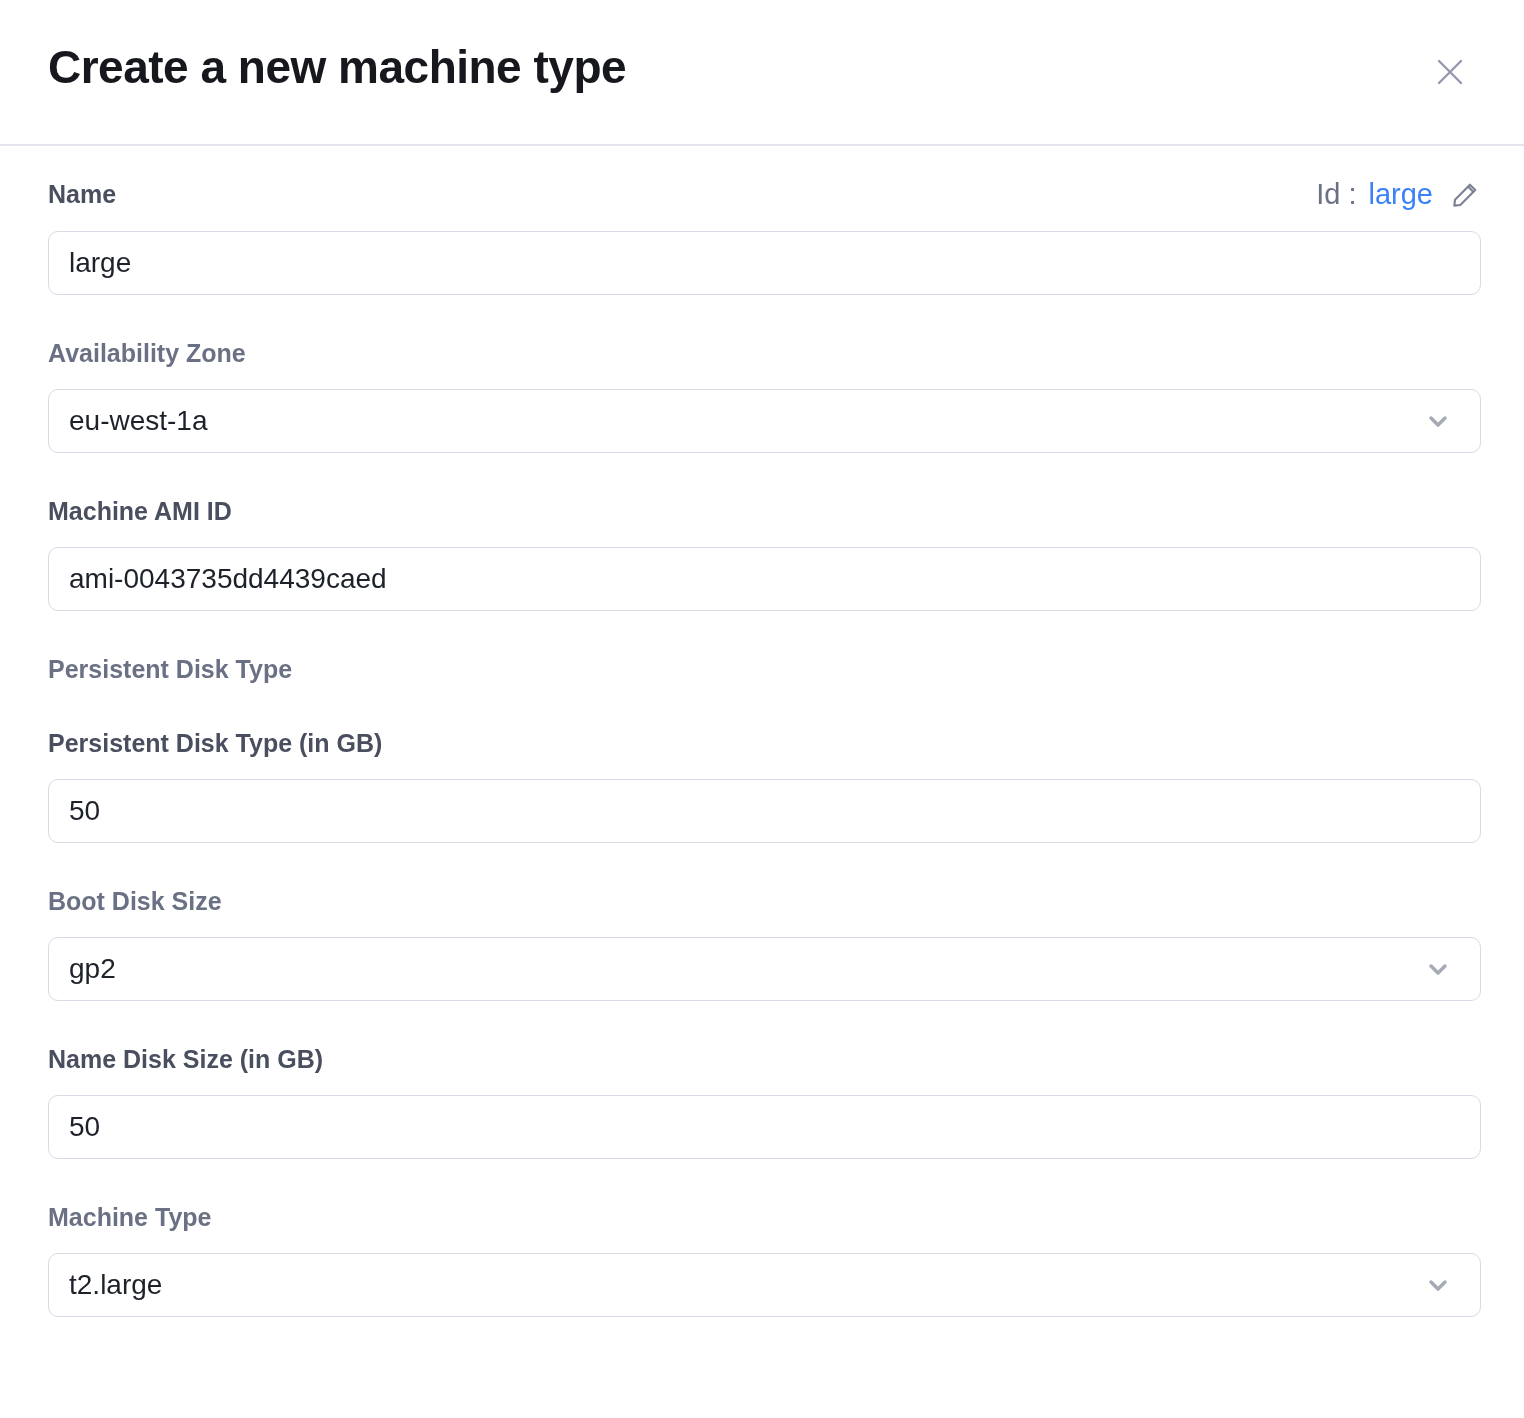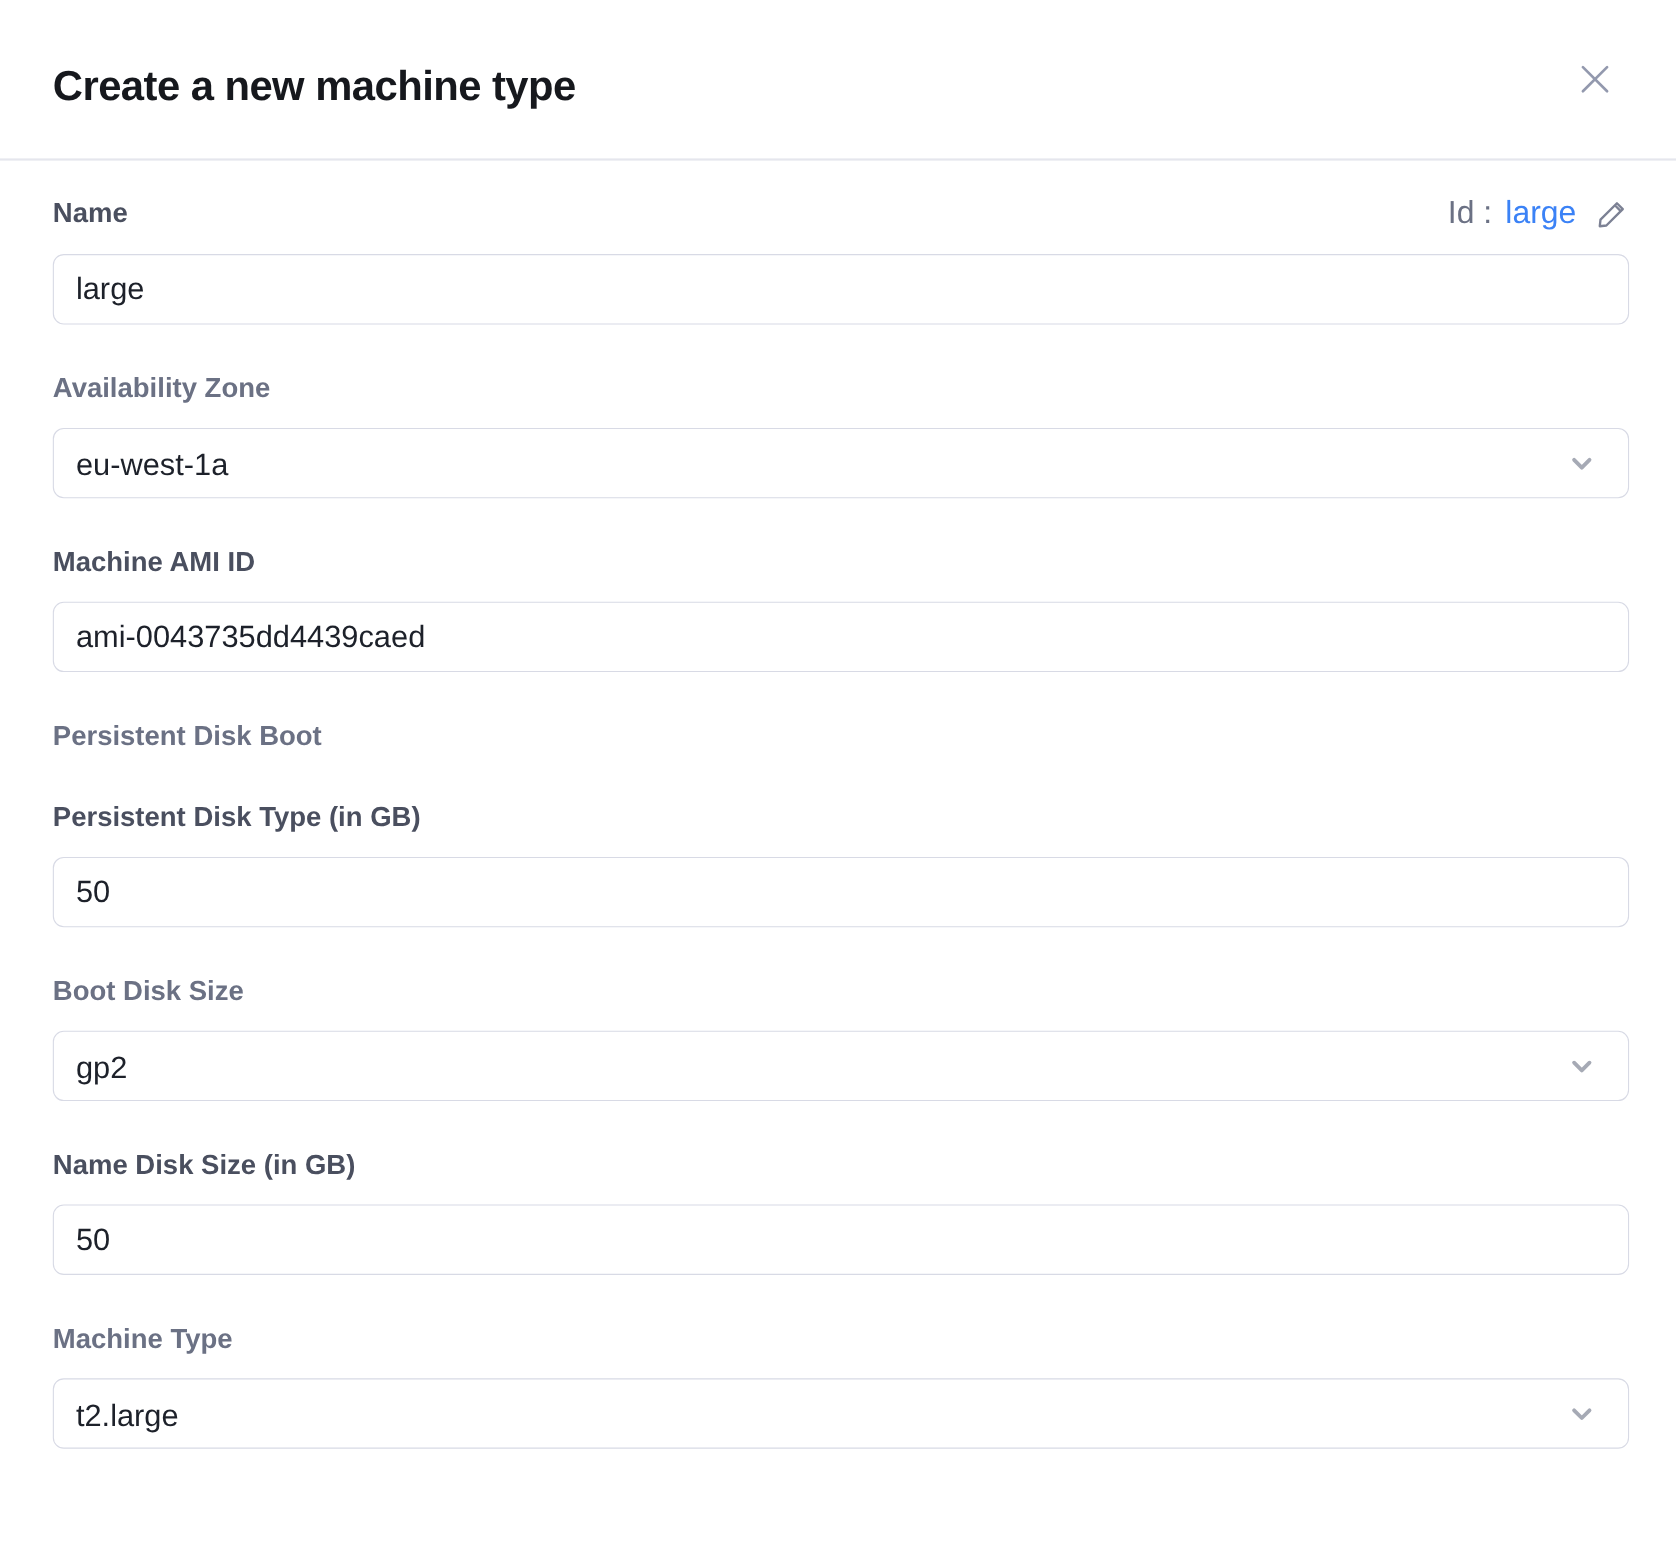--- a/index.html
+++ b/index.html
@@ -16,22 +16,22 @@
     position: relative;
   }
   .modal-header {
     position: relative;
     height: 146px;
     border-bottom: 2px solid var(--divider-color, #e5e6ed);
   }
   .modal-title {
     position: absolute;
     left: 48px;
-    top: 58px;
-    font-size: 38px;
+    top: 40px;
+    font-size: 46px;
     font-weight: bold;
     letter-spacing: -0.5px;
     color: var(--title-color, #16181d);
     white-space: nowrap;
   }
   .close-button {
     position: absolute;
     right: 56px;
     top: 54px;
     width: 36px;
@@ -91,22 +91,21 @@
     outline: none;
   }
   .select-box {
     position: relative;
     width: 100%;
     height: 64px;
     border: 1.5px solid var(--border-color, #d8dae5);
     border-radius: 10px;
     background: #ffffff;
     display: flex;
-    align-items: center;
-    padding: 4px 80px 0 20px;
+    padding: 15px 80px 0 20px;
     font-size: 28px;
     color: var(--value-color, #1d212a);
     cursor: pointer;
   }
   .select-box .chevron {
     position: absolute;
     right: 28px;
     top: 50%;
     transform: translateY(-50%);
     display: flex;
@@ -164,21 +163,21 @@
 
     <div class="field">
       <div class="label-row">
         <span class="field-label">Machine AMI ID</span>
       </div>
       <input class="text-input" type="text" value="ami-0043735dd4439caed" style="">
     </div>
 
     <div class="field">
       <div class="label-row">
-        <span class="field-label select-label">Persistent Disk Boot</span>
+        <span class="field-label select-label">Persistent Disk Type</span>
       </div>
     </div>
 
     <div class="field">
       <div class="label-row">
         <span class="field-label">Persistent Disk Type (in GB)</span>
       </div>
       <input class="text-input" type="text" value="50" style="">
     </div>
 

